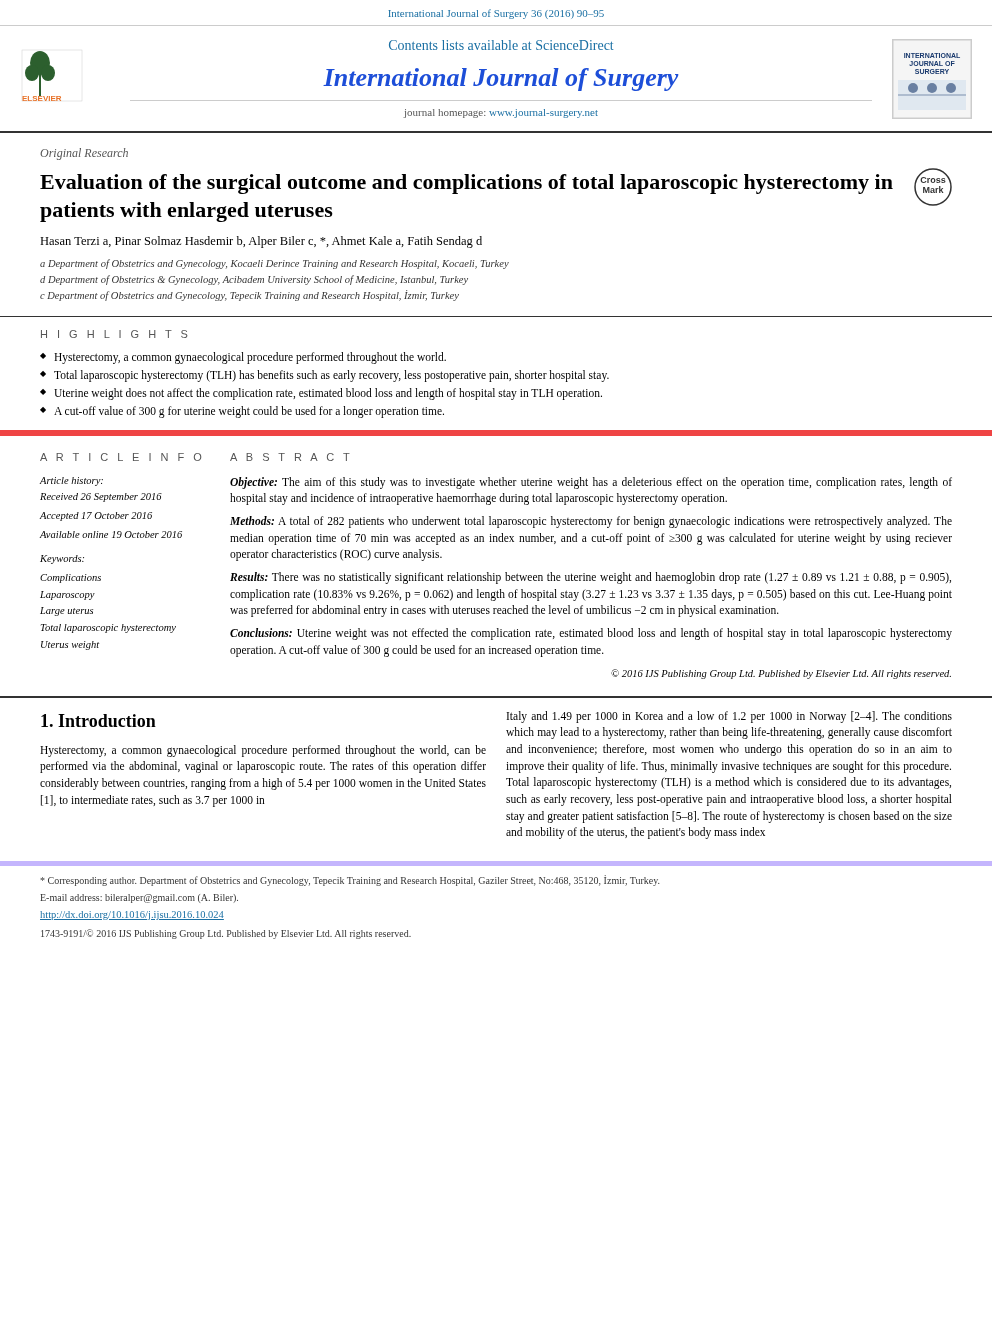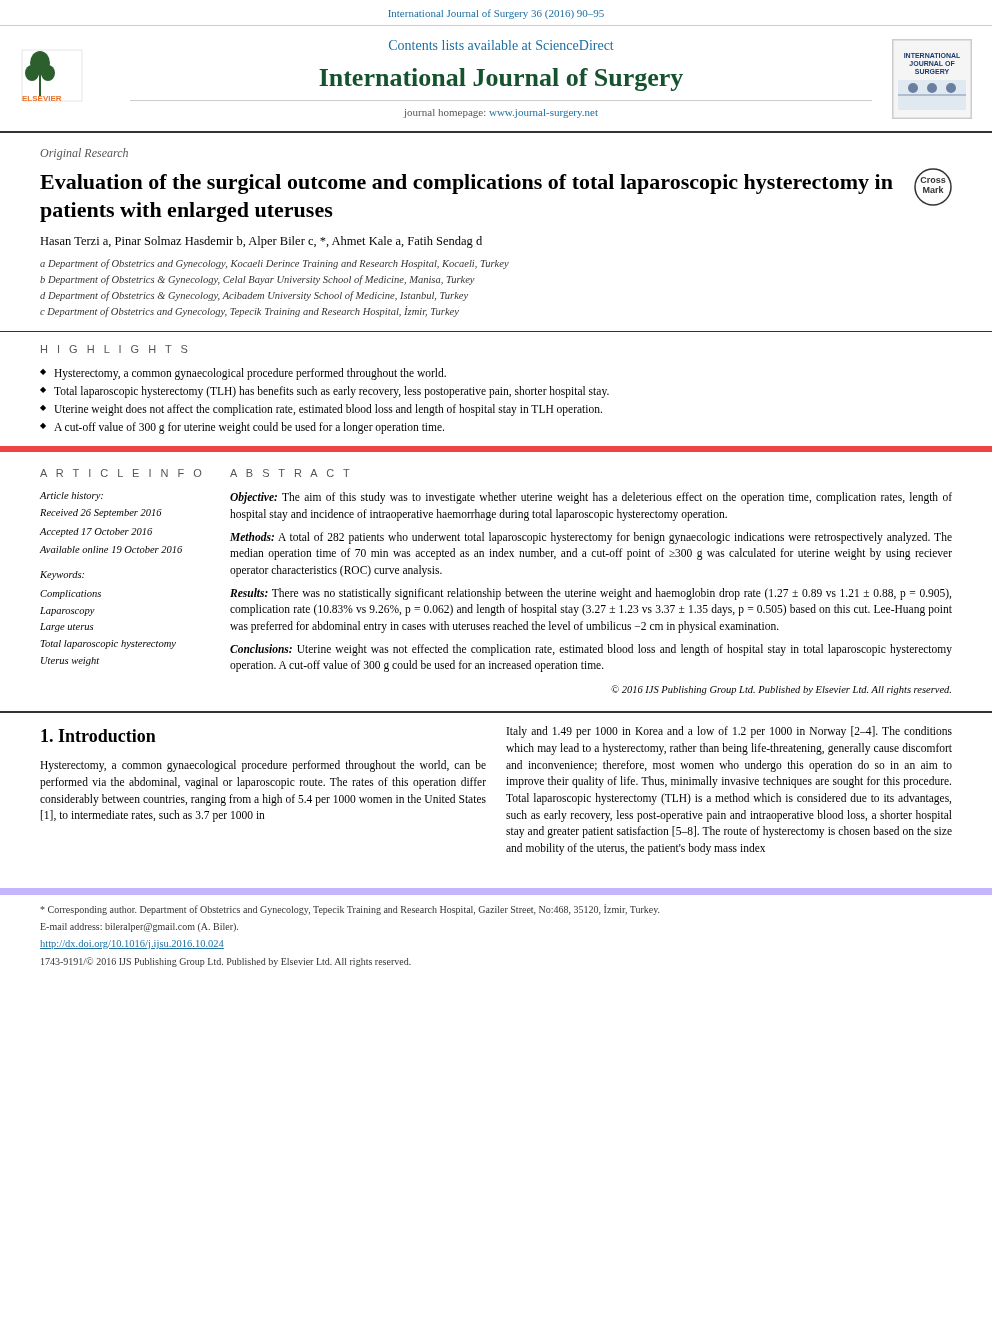--- a/index.html
+++ b/index.html
@@ -36,21 +36,22 @@
     }
     .science-direct-link {
       font-size: 14px;
       color: #1a6fa3;
       margin-bottom: 4px;
     }
     .science-direct-link a { color: #1a6fa3; text-decoration: none; }
     .journal-name {
       font-size: 26px;
       font-weight: bold;
-      color: #14532d;
+      color: #1d4ed8;
+      font-style: italic;
       margin: 4px 0;
     }
     .journal-homepage {
       font-size: 11px;
       color: #555;
     }
     .journal-homepage a { color: #1a6fa3; text-decoration: none; }
     .journal-image {
       width: 80px;
       height: 80px;
@@ -202,24 +203,24 @@
     .body-col p {
       margin-bottom: 8px;
     }
     .intro-heading {
       font-size: 18px;
       font-weight: bold;
       margin-bottom: 8px;
     }
     .footnote-section {
       padding: 8px 40px;
-      border-top: 7px solid #c4b5fd;
+      border-top: 5px solid #c4b5fd;
       font-size: 10px;
       color: #333;
-      margin-top: 13px;
+      margin-top: 2px;
     }
     .footnote-line {
       margin-bottom: 3px;
     }
     .doi-link { color: #1a6fa3; font-size: 10.5px; display: block; margin-bottom: 4px; }
     .issn-line { font-size: 10px; color: #333; }
     
     .elsevier-svg { width: 90px; height: 55px; }
     .horizontal-rule { border: none; border-top: 1px solid #ccc; margin: 4px 0; }
   </style>
@@ -288,21 +289,20 @@
       </svg>
     </div>
   </div>
 
   <div class="authors">
     <span>Hasan Terzi a, Pinar Solmaz Hasdemir b, Alper Biler c, *, Ahmet Kale a, Fatih Sendag d</span>
   </div>
 
   <div class="affiliations">
     <div>a Department of Obstetrics and Gynecology, Kocaeli Derince Training and Research Hospital, Kocaeli, Turkey</div>
-    <div>b Department of Obstetrics &amp; Gynecology, Celal Bayar University School of Medicine, Manisa, Turkey</div>
     <div>d Department of Obstetrics &amp; Gynecology, Acibadem University School of Medicine, Istanbul, Turkey</div>
     <div>c Department of Obstetrics and Gynecology, Tepecik Training and Research Hospital, İzmir, Turkey</div>
   </div>
 </div>
 
 <div class="highlights-section">
   <div class="section-label">H I G H L I G H T S</div>
   <ul class="highlights-list">
     <li>Hysterectomy, a common gynaecological procedure performed throughout the world.</li>
     <li>Total laparoscopic hysterectomy (TLH) has benefits such as early recovery, less postoperative pain, shorter hospital stay.</li>

